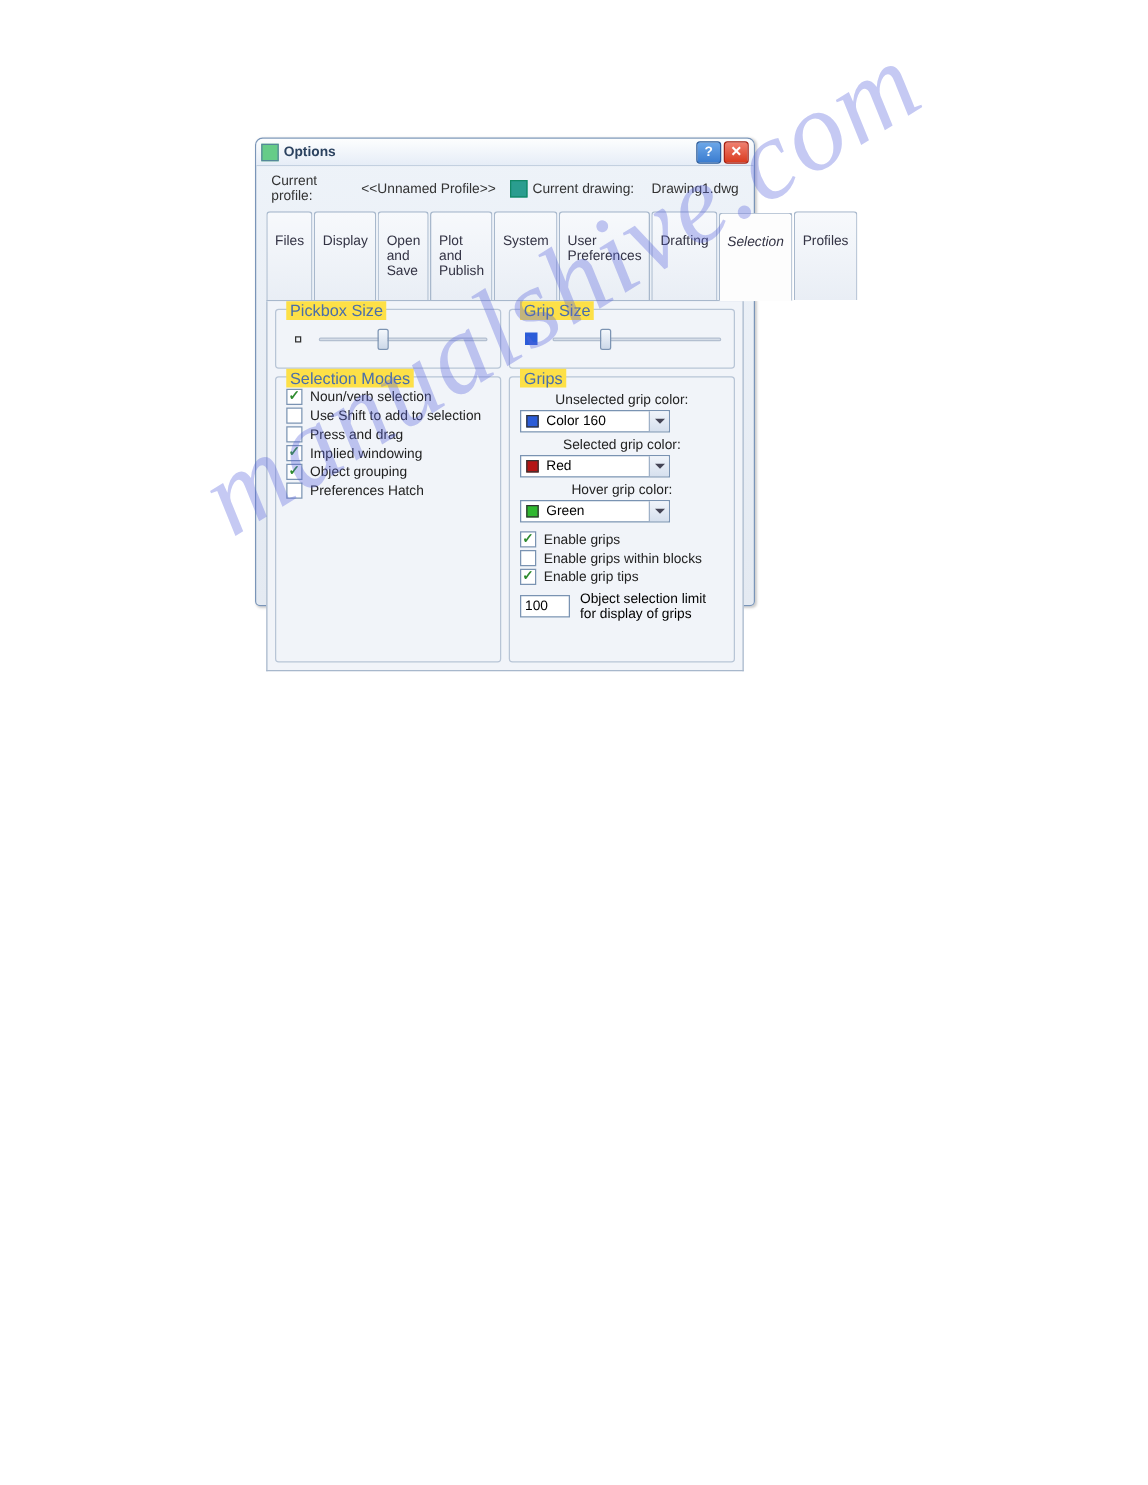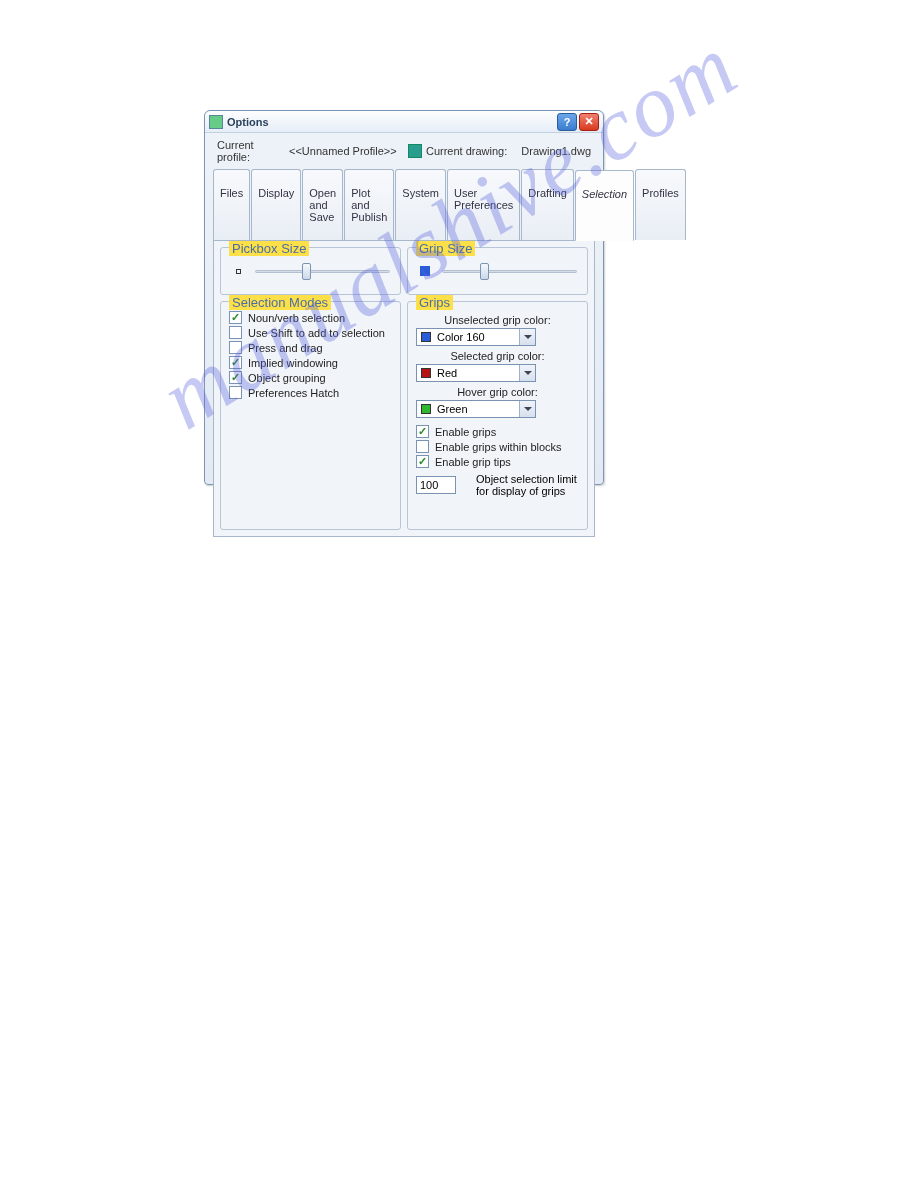--- a/index.html
+++ b/index.html
@@ -72,21 +72,21 @@
   .dropdown .txt { flex:1; padding-left:2px; }
   .dropdown .arr {
     width:16px; height:16px; background:linear-gradient(#f0f4fa,#d6e0ee); border-left:1px solid #9fb1c8;
     display:flex; align-items:center; justify-content:center;
   }
   .dropdown .arr::after { content:""; border:4px solid transparent; border-top-color:#445; margin-top:3px;}
   .label { color:#222; margin:4px 0 2px 0; display:block;text-align:center;}
   .num-input {
     width:40px; height:18px; border:1px solid #7a93b2; background:#fff; padding:1px 3px;
   }
-  .limit-row { display:flex; align-items:center; gap:20px; margin-top:4px;}
+  .limit-row { display:flex; align-items:center; gap:8px; margin-top:4px;}
   .footer {
     position:absolute; left:0; right:0; bottom:0; display:flex; justify-content:flex-end; gap:6px;
     padding:6px 10px;
   }
   .footer .btn { width:60px; }
   .footer .btn.disabled { color:#999; }
   .watermark {
     position:absolute; left:120px; top:180px; font-size:90px; color:rgba(90,100,220,0.35);
     transform:rotate(-32deg); font-family: Georgia, 'Times New Roman', serif; font-style:italic;
     pointer-events:none; letter-spacing:2px; white-space:nowrap;

